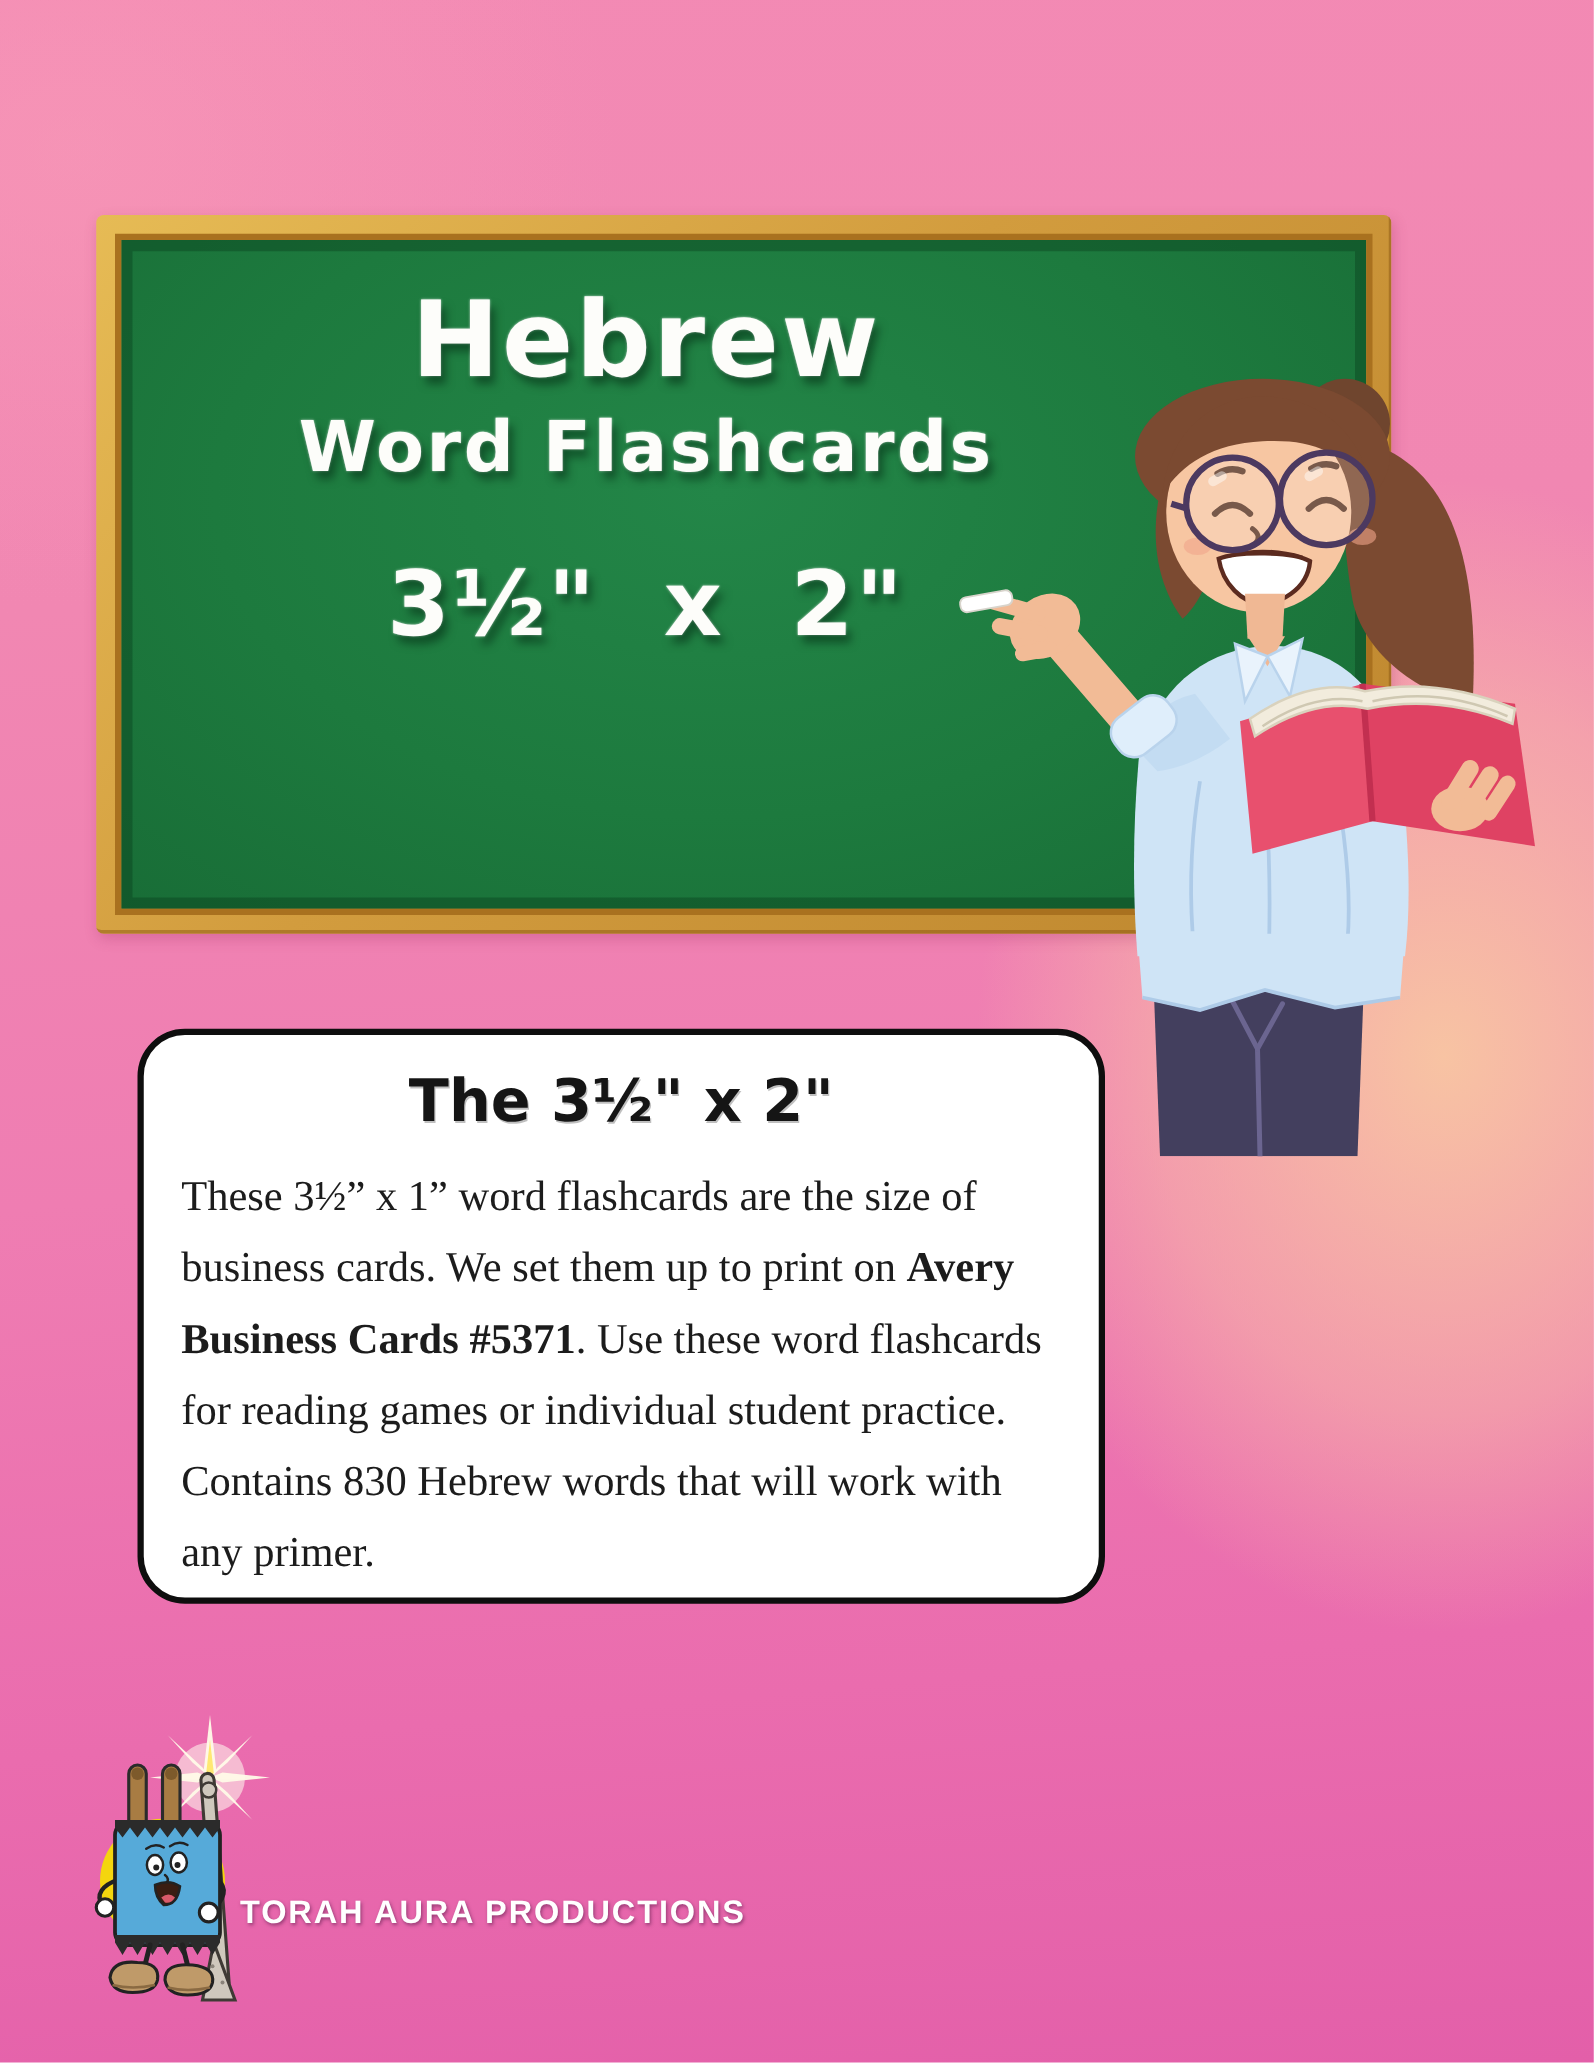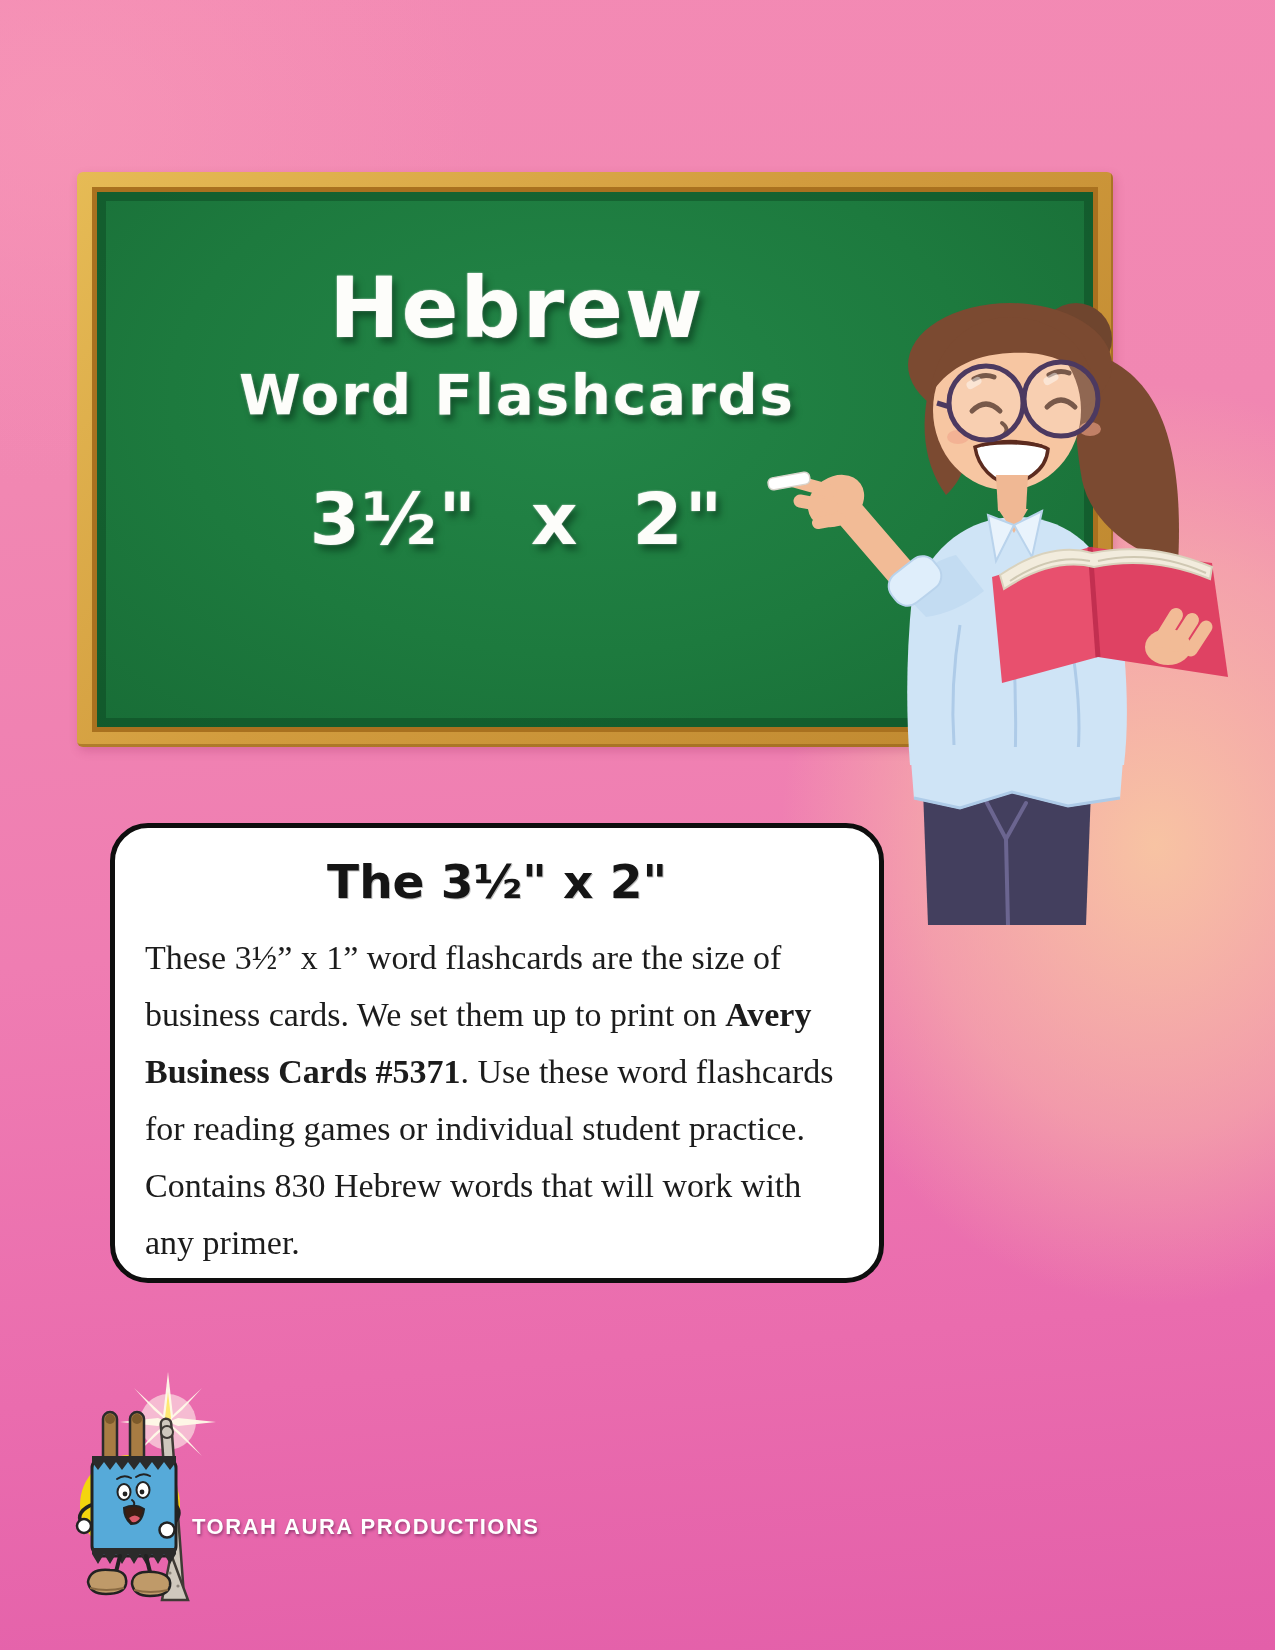--- a/index.html
+++ b/index.html
@@ -25,21 +25,21 @@
     z-index:1;
   }
   .board-surface{
     width:100%;height:100%;box-sizing:border-box;
     background:radial-gradient(ellipse at 48% 38%, #238648 0%, #1d7a3e 55%, #186c36 100%);
     border:5px solid #a9711f;
     box-shadow: inset 0 0 0 9px rgba(8,58,26,0.38);
   }
   .board-text{
     position:absolute;left:0;top:0;width:880px;
-    padding-top:92px;
+    padding-top:56px;
     text-align:center;
     color:#fdfdfa;
     font-family:"DejaVu Sans",sans-serif;
     font-weight:bold;
     text-shadow:4px 6px 7px rgba(4,44,20,0.55), 0 0 2px rgba(255,255,255,0.8);
   }
   .board-line1{font-size:84px;line-height:1.05;letter-spacing:2px;}
   .board-line2{font-size:56px;line-height:1.05;letter-spacing:2px;margin-top:14px;}
   .board-size{font-size:72px;margin-top:52px;word-spacing:26px;letter-spacing:2px;}
 
@@ -71,21 +71,21 @@
     font-size:34px;line-height:57px;
     color:#1c1c1c;
   }
   .info-body b{font-weight:bold;}
 
   
   .mascot{position:absolute;left:70px;top:1358px;width:175px;height:250px;z-index:2;}
   .brand-text{
     position:absolute;left:192px;top:1514px;
     font-family:"Liberation Sans",sans-serif;
-    font-weight:bold;font-size:22px;letter-spacing:1.5px;
+    font-weight:bold;font-size:26px;letter-spacing:1.5px;
     color:#ffffff;
     text-shadow:1px 2px 3px rgba(105,35,85,0.65);
     z-index:2;
   }
 </style>
 </head>
 <body>
 
 <div class="page">
 

